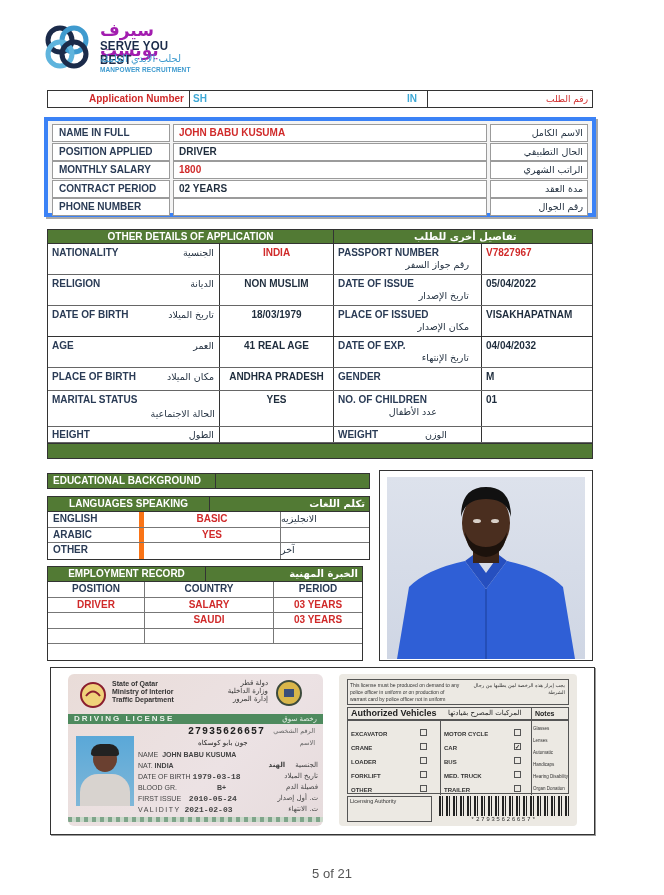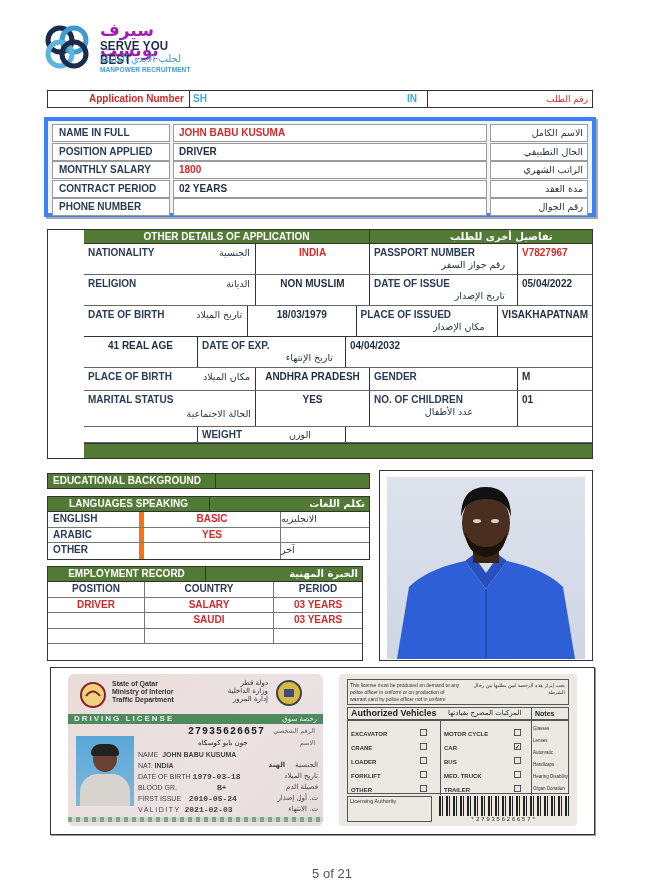--- a/index.html
+++ b/index.html
@@ -24,21 +24,21 @@
   
   .ptable { left: 44px; top: 117px; width: 552px; height: 100px; border: 4px solid #3b82f6; background: #f4f4f4; box-shadow: 2px 2px 0 #a8a8a8; padding: 3px 4px; }
   .prow { display: flex; height: 18.6px; margin-bottom: 0; }
   .prow > div { border: 1px solid #9b9b9b; background: #fff; font-size: 10px; font-weight: bold; line-height: 16px; margin-right: 3px; margin-bottom: 0.5px; }
   .prow .lbl { width: 118px; color: #2a3b55; padding-left: 6px; }
   .prow .val { width: 314px; padding-left: 5px; color: #1f2d3d; }
   .prow .val.red { color: #d02a2a; }
   .prow .ar { flex: 1; margin-right: 0; text-align: right; padding-right: 4px; font-weight: normal; direction: rtl; font-family: "DejaVu Sans", sans-serif; font-size: 9.5px; color: #1f2d3d; }
 
   
-  .other { left: 47px; top: 229px; width: 546px; border: 1px solid #333; padding-left: 36px; }
+  .other { left: 47px; top: 229px; width: 546px; border: 1px solid #333; }
   .ghead { display: flex; height: 14px; background: #527a34; color: #fff; font-size: 10px; font-weight: bold; line-height: 14px; border-bottom: 1px solid #333; }
   .ghead .h1 { width: 286px; text-align: center; border-right: 1px solid #333; }
   .ghead .h2 { flex: 1; text-align: left; padding-left: 80px; direction: rtl; font-family: "DejaVu Sans", sans-serif; font-size: 10px; }
   .orow { display: flex; border-bottom: 1px solid #666; font-size: 10px; font-weight: bold; }
   .orow:last-of-type { border-bottom: none; }
   .orow .a { width: 172px; border-right: 1px solid #333; padding: 3px 4px; position: relative; color: #2a3b55; }
   .orow .a .ar { position: absolute; right: 5px; top: 3px; font-weight: normal; font-family: "DejaVu Sans", sans-serif; font-size: 9.5px; direction: rtl; color: #1f2d3d; }
   .orow .a .ar.below { position: static; display: block; text-align: right; margin-top: 3px; }
   .orow .b { width: 114px; border-right: 1px solid #333; text-align: center; padding-top: 3px; color: #1f2d3d; }
   .orow .b.red { color: #d02a2a; }
@@ -159,40 +159,42 @@
   </div>
 
   <div class="orow" style="height:31px; border-bottom-color:#333">
     <div class="a"><span>DATE OF BIRTH</span><span class="ar">تاريخ الميلاد</span></div>
     <div class="b">18/03/1979</div>
     <div class="c"><span>PLACE OF ISSUED</span><span class="ar">مكان الإصدار</span></div>
     <div class="d">VISAKHAPATNAM</div>
   </div>
 
   <div class="orow" style="height:31px">
+    <div class="a"><span>AGE</span><span class="ar">العمر</span></div>
     <div class="b">41 REAL AGE</div>
     <div class="c"><span>DATE OF EXP.</span><span class="ar">تاريخ الإنتهاء</span></div>
     <div class="d">04/04/2032</div>
   </div>
 
   <div class="orow" style="height:23px">
     <div class="a"><span>PLACE OF BIRTH</span><span class="ar">مكان الميلاد</span></div>
     <div class="b">ANDHRA PRADESH</div>
     <div class="c"><span>GENDER</span></div>
     <div class="d">M</div>
   </div>
 
   <div class="orow" style="height:36px">
     <div class="a"><span>MARITAL STATUS</span><span class="ar below">الحالة الاجتماعية</span></div>
     <div class="b">YES</div>
     <div class="c"><span>NO. OF CHILDREN</span><span class="ar" style="padding-right:40px">عدد الأطفال</span></div>
     <div class="d">01</div>
   </div>
 
   <div class="orow" style="height:16px">
+    <div class="a" style="padding-top:2px"><span>HEIGHT</span><span class="ar" style="top:2px">الطول</span></div>
     <div class="b" style="padding-top:2px"></div>
     <div class="c" style="padding-top:2px"><span>WEIGHT</span><span class="ar inline">الوزن</span></div>
     <div class="d" style="padding-top:2px"></div>
   </div>
   <div class="gfoot"></div>
 </div>
 
 <div class="abs edu">
   <div class="e1">EDUCATIONAL BACKGROUND</div>
   <div style="flex:1"></div>

